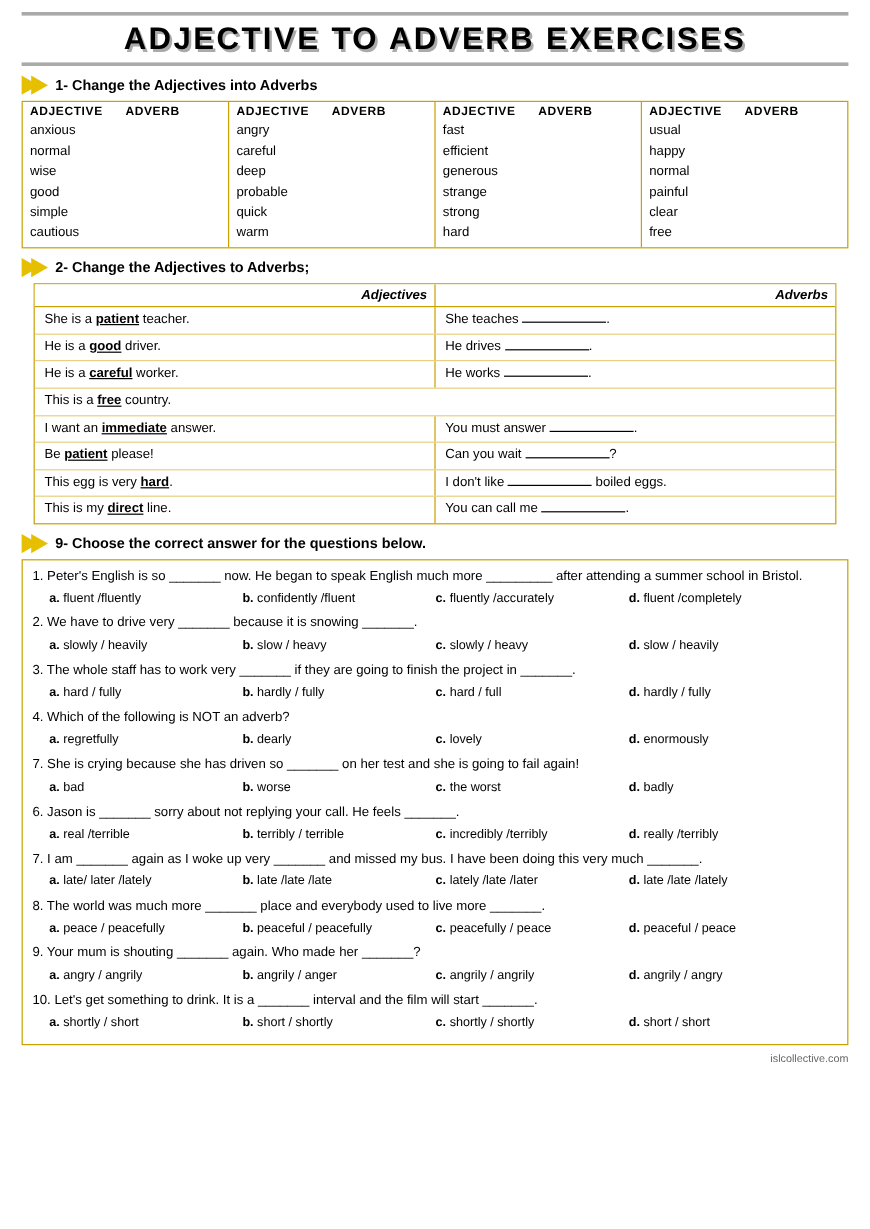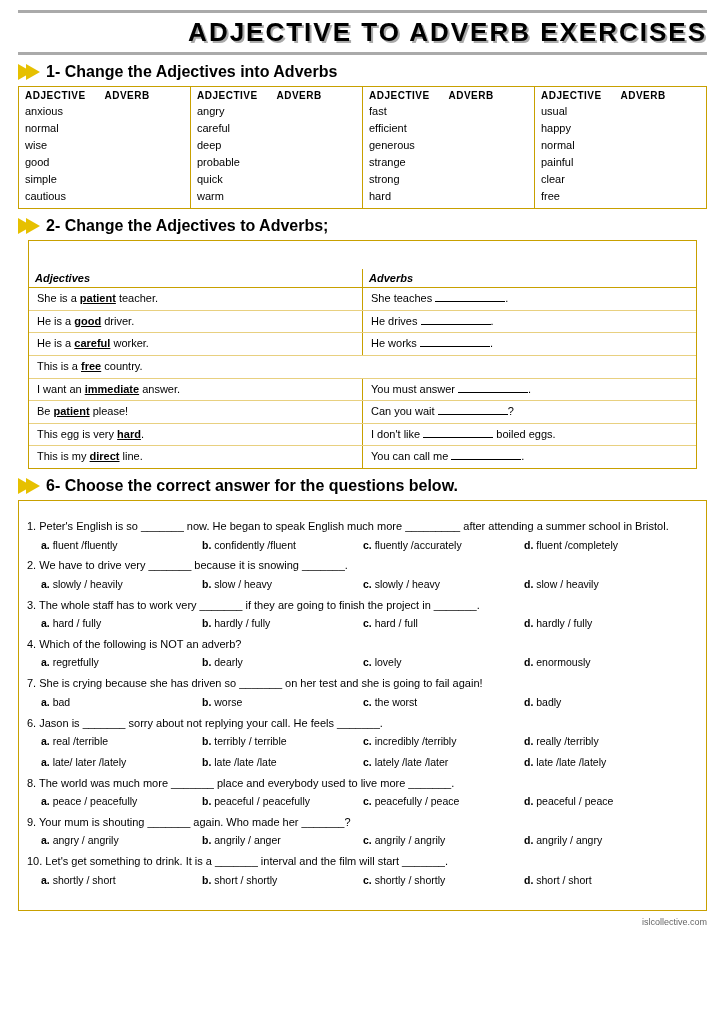--- a/index.html
+++ b/index.html
@@ -7,39 +7,39 @@
       font-family: Arial, sans-serif;
       font-size: 11px;
       background: #fff;
       color: #000;
       width: 725px;
       padding: 10px 18px 10px 18px;
     }
 
     
     .page-title {
-      text-align: right;
+      text-align: center;
       font-size: 26px;
       font-weight: 900;
       font-family: 'Impact', 'Arial Black', sans-serif;
       letter-spacing: 2px;
       color: #000;
       text-shadow: 2px 2px 0 #aaa;
       margin-bottom: 8px;
       padding: 4px 0;
       
       border-top: 3px solid #aaa;
       border-bottom: 3px solid #aaa;
     }
 
     
     .section-header {
       display: flex;
       align-items: center;
-      font-size: 16px;
+      font-size: 12px;
       font-weight: bold;
       margin: 8px 0 5px 0;
     }
     .arrow-icon {
       display: inline-block;
       width: 0;
       height: 0;
       border-top: 8px solid transparent;
       border-bottom: 8px solid transparent;
       border-left: 14px solid #e6c000;
@@ -97,27 +97,26 @@
       margin-left: 10px;
       margin-right: 10px;
     }
     .ex2-header-row {
       display: flex;
       background: #fff;
       border-bottom: 1px solid #c8a000;
     }
     .ex2-header-cell {
       flex: 1;
-      text-align: left;
+      text-align: right;
       font-style: italic;
       font-weight: bold;
       font-size: 11px;
       padding: 3px 6px;
       border-right: 1px solid #c8a000;
-      margin-top: 28px;
     }
     .ex2-header-cell:last-child { border-right: none; }
     .ex2-row {
       display: flex;
       border-bottom: 0.5px solid #e8d080;
     }
     .ex2-row:last-child { border-bottom: none; align-items: center; }
     .ex2-cell {
       flex: 1;
       padding: 2px 8px;
@@ -132,21 +131,21 @@
     }
     .blank {
       display: inline-block;
       border-bottom: 1px solid #000;
       min-width: 70px;
     }
 
     
     .ex3-container {
       border: 1.5px solid #c8a000;
-      padding: 17px 8px;
+      padding: 5px 8px;
       margin-bottom: 6px;
     }
     .ex3-question {
       margin-bottom: 4px;
       line-height: 1.5;
     }
     .ex3-question-text {
       font-size: 11px;
       margin-bottom: 2px;
     }
@@ -345,21 +344,21 @@
         <div class="ex2-cell">You can call me <span class="blank"></span>.</div>
       </div>
     </div>
 </div>
 
 <div class="section-header">
   <span class="arrow-double">
     <span class="arrow-icon"></span>
       <span class="arrow-icon"></span>
   </span>
-  <span>6- Choose the correct answer for the questions below.</span>
+  <span>9- Choose the correct answer for the questions below.</span>
 </div>
 
 <div class="ex3-container" id="ex3-container">
     <div class="ex3-question">
       <div class="ex3-question-text">1. Peter's English is so _______ now. He began to speak English much more _________ after attending a summer school in Bristol.</div>
       <div class="ex3-options">
         <div class="ex3-option"><span class="opt-bold">a. </span>fluent /fluently</div>
         <div class="ex3-option"><span class="opt-bold">b. </span>confidently /fluent</div>
         <div class="ex3-option"><span class="opt-bold">c. </span>fluently /accurately</div>
         <div class="ex3-option"><span class="opt-bold">d. </span>fluent /completely</div>
@@ -404,20 +403,21 @@
     <div class="ex3-question">
       <div class="ex3-question-text">6. Jason is _______ sorry about not replying your call. He feels _______.</div>
       <div class="ex3-options">
         <div class="ex3-option"><span class="opt-bold">a. </span>real /terrible</div>
         <div class="ex3-option"><span class="opt-bold">b. </span>terribly / terrible</div>
         <div class="ex3-option"><span class="opt-bold">c. </span>incredibly /terribly</div>
         <div class="ex3-option"><span class="opt-bold">d. </span>really /terribly</div>
       </div>
     </div>
     <div class="ex3-question">
+      <div class="ex3-question-text">7. I am _______ again as I woke up very _______ and missed my bus. I have been doing this very much _______.</div>
       <div class="ex3-options">
         <div class="ex3-option"><span class="opt-bold">a. </span>late/ later /lately</div>
         <div class="ex3-option"><span class="opt-bold">b. </span>late /late /late</div>
         <div class="ex3-option"><span class="opt-bold">c. </span>lately /late /later</div>
         <div class="ex3-option"><span class="opt-bold">d. </span>late /late /lately</div>
       </div>
     </div>
     <div class="ex3-question">
       <div class="ex3-question-text">8. The world was much more _______ place and everybody used to live more _______.</div>
       <div class="ex3-options">

